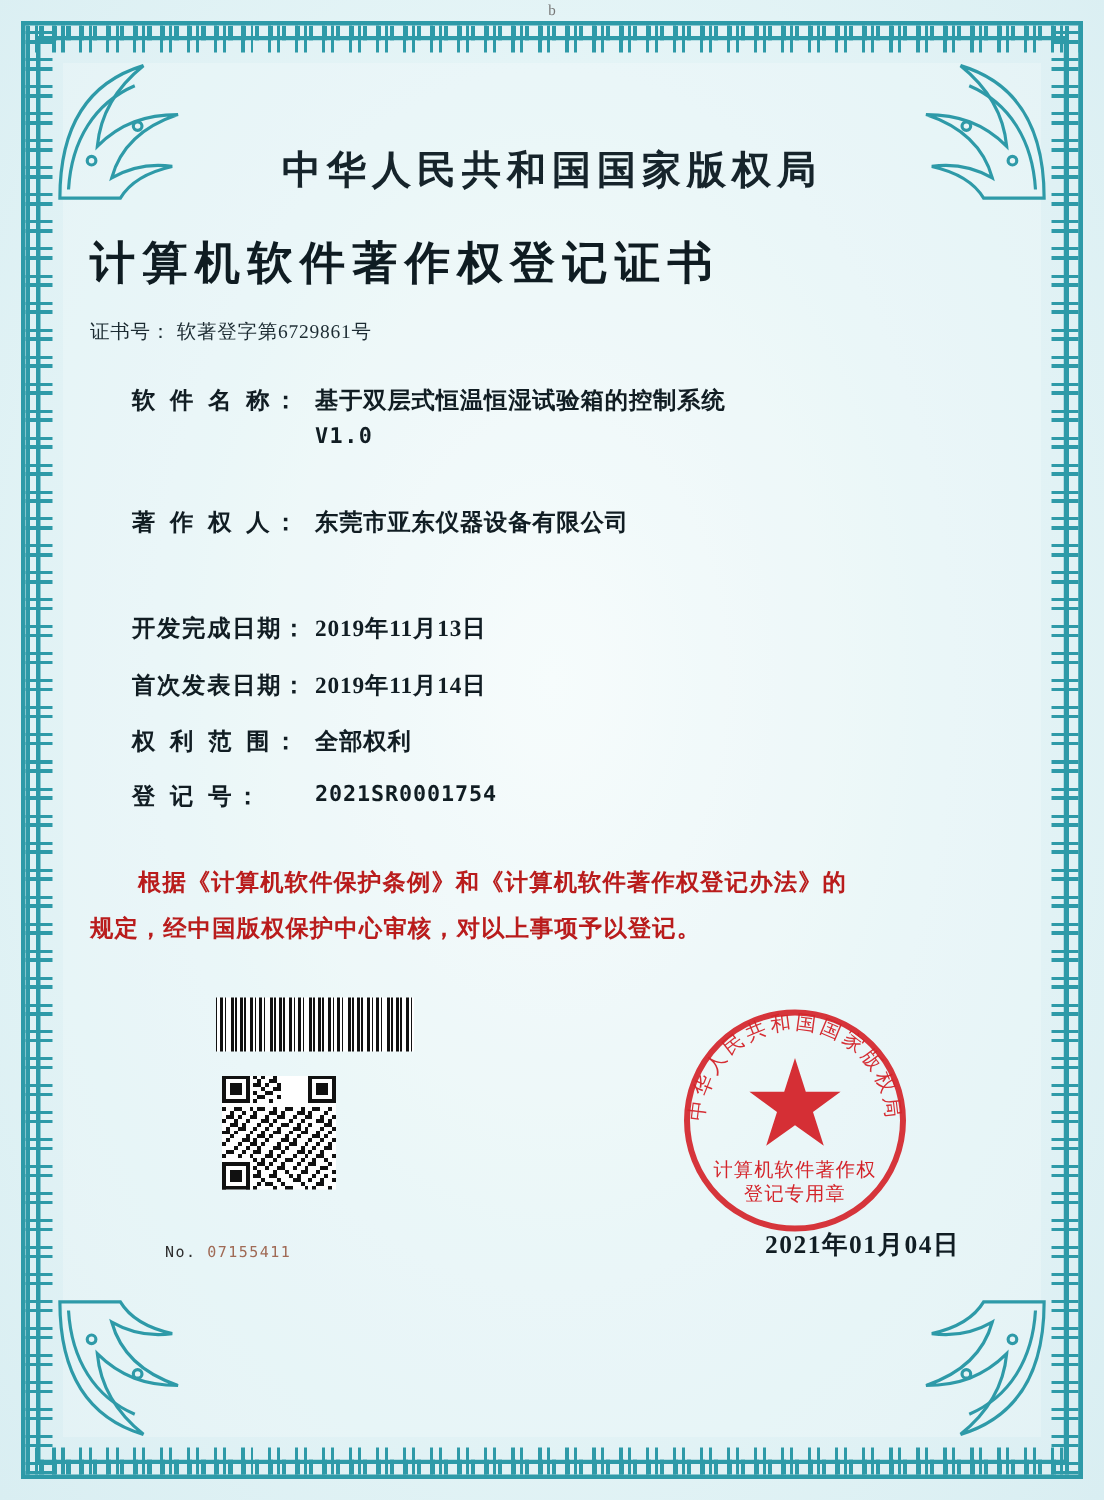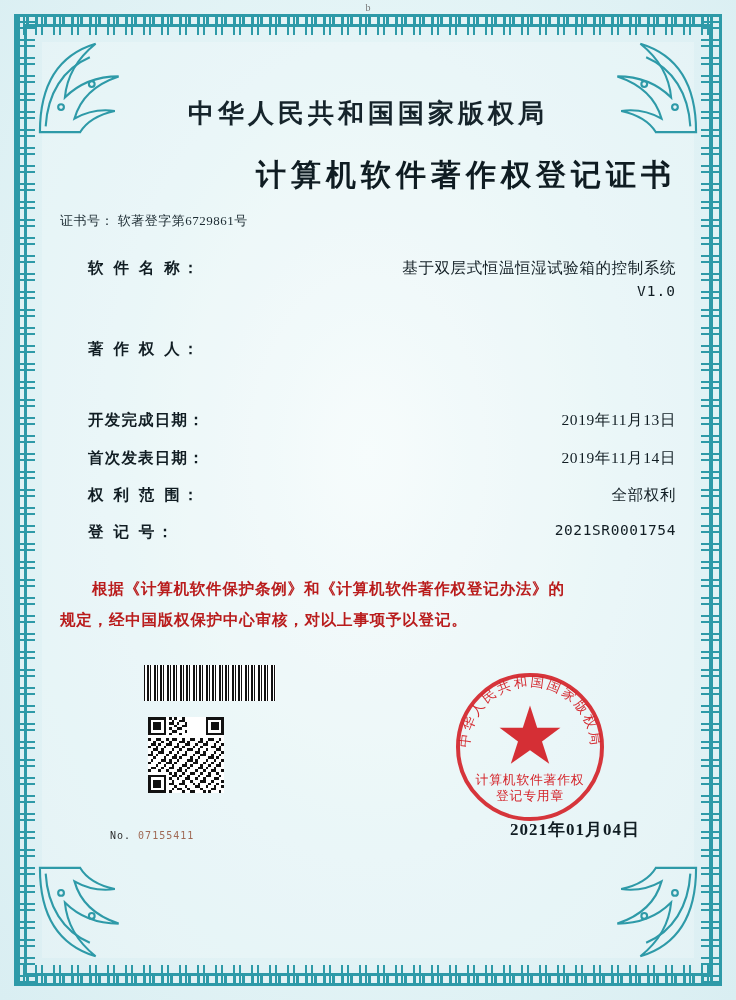--- a/index.html
+++ b/index.html
@@ -125,21 +125,21 @@
 
   .org-title {
     text-align: center;
     font-size: 26px;
     letter-spacing: 4px;
     color: #16242b;
     font-weight: 700;
     font-family: "DejaVu Serif", "Liberation Serif", serif;
   }
   .doc-title {
-    text-align: right;
+    text-align: left;
     font-size: 30px;
     letter-spacing: 5px;
     color: #0f1c22;
     font-weight: 700;
     margin-top: 24px;
     font-family: "DejaVu Serif", "Liberation Serif", serif;
   }
 
   .cert-no {
     font-size: 13px;
@@ -164,22 +164,21 @@
     flex: 0 0 150px;
     letter-spacing: 3px;
     font-weight: 600;
     padding-left: 28px;
     box-sizing: border-box;
   }
   .field-label.tight { letter-spacing: 1.2px; }
   .field-value {
     flex: 1;
     letter-spacing: 0.6px;
-    font-weight: 400;
-    text-align: right;
+    font-weight: 700;
   }
   .field-value .ver {
     display: block;
     font-family: "DejaVu Sans Mono", "Liberation Mono", monospace;
     font-size: 14.5px;
     letter-spacing: 1px;
     margin-top: 2px;
   }
   .mono { font-family: "DejaVu Sans Mono", "Liberation Mono", monospace; font-size: 14.5px; }
 
@@ -326,20 +325,21 @@
         <div class="field-value">
           <span>基于双层式恒温恒湿试验箱的控制系统</span>
           <span class="ver">V1.0</span>
         </div>
       </div>
 
       <div class="gap-md"></div>
 
       <div class="field-row">
         <div class="field-label">著 作 权 人：</div>
+        <div class="field-value">东莞市亚东仪器设备有限公司</div>
       </div>
 
       <div class="gap-lg"></div>
 
       <div class="field-row">
         <div class="field-label tight">开发完成日期：</div>
         <div class="field-value">2019年11月13日</div>
       </div>
 
       <div class="field-row">

